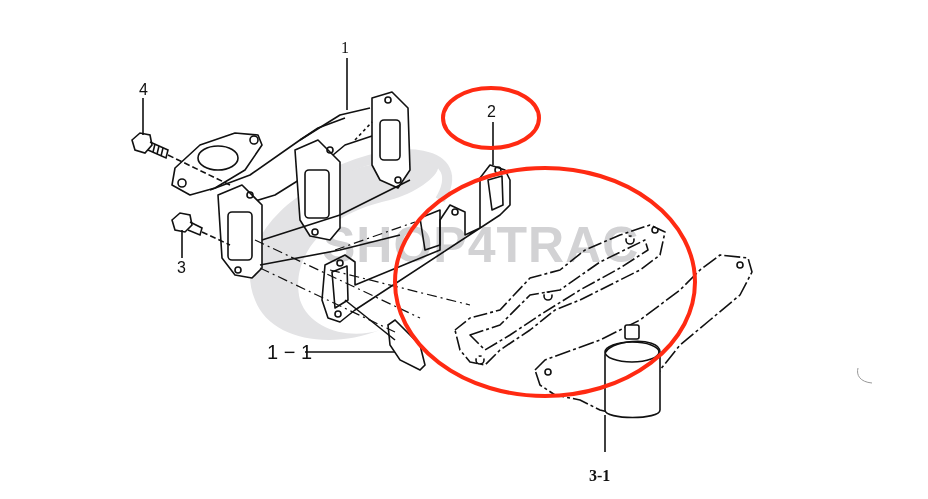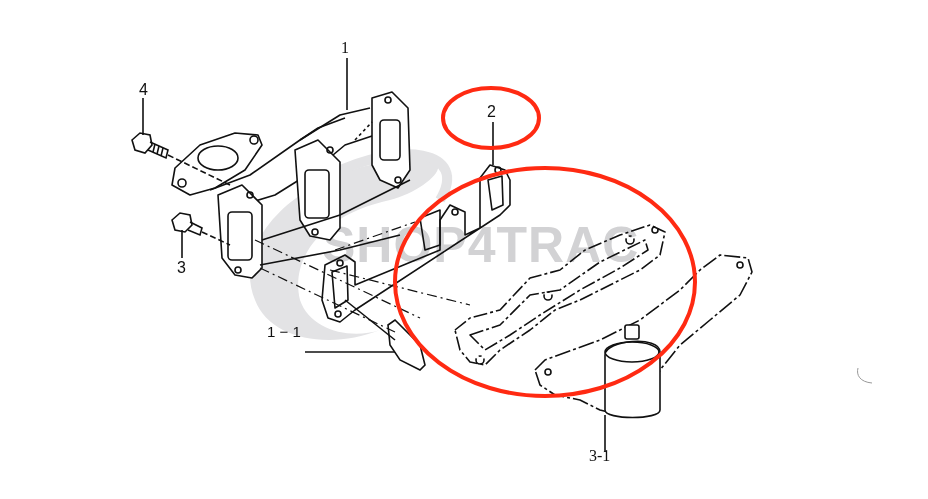--- a/index.html
+++ b/index.html
@@ -120,18 +120,18 @@
     <g fill="none" stroke="#ff2a12" stroke-width="4">
       <ellipse cx="491" cy="118" rx="48" ry="30"></ellipse>
       <ellipse cx="545" cy="282" rx="150" ry="114"></ellipse>
     </g>
 
     <path d="M858,368 C856,375 860,382 872,383" fill="none" stroke="#999" stroke-width="1"></path>
   </svg>
 
   
   <span class="label" style="left:341px;top:40px;">1</span>
-  <span class="label sans" style="left:267px;top:324px;font-size:15px;">1 − 1</span>
+  <span class="label sans" style="left:267px;top:344px;font-size:20px;">1 − 1</span>
   <span class="label sans" style="left:487px;top:104px;font-size:16px;">2</span>
   <span class="label sans" style="left:177px;top:260px;">3</span>
-  <span class="label" style="left:589px;top:448px;">3-1</span>
+  <span class="label" style="left:589px;top:468px;font-weight:bold;">3-1</span>
   <span class="label sans" style="left:139px;top:82px;">4</span>
 </div>
 
 </body></html>

